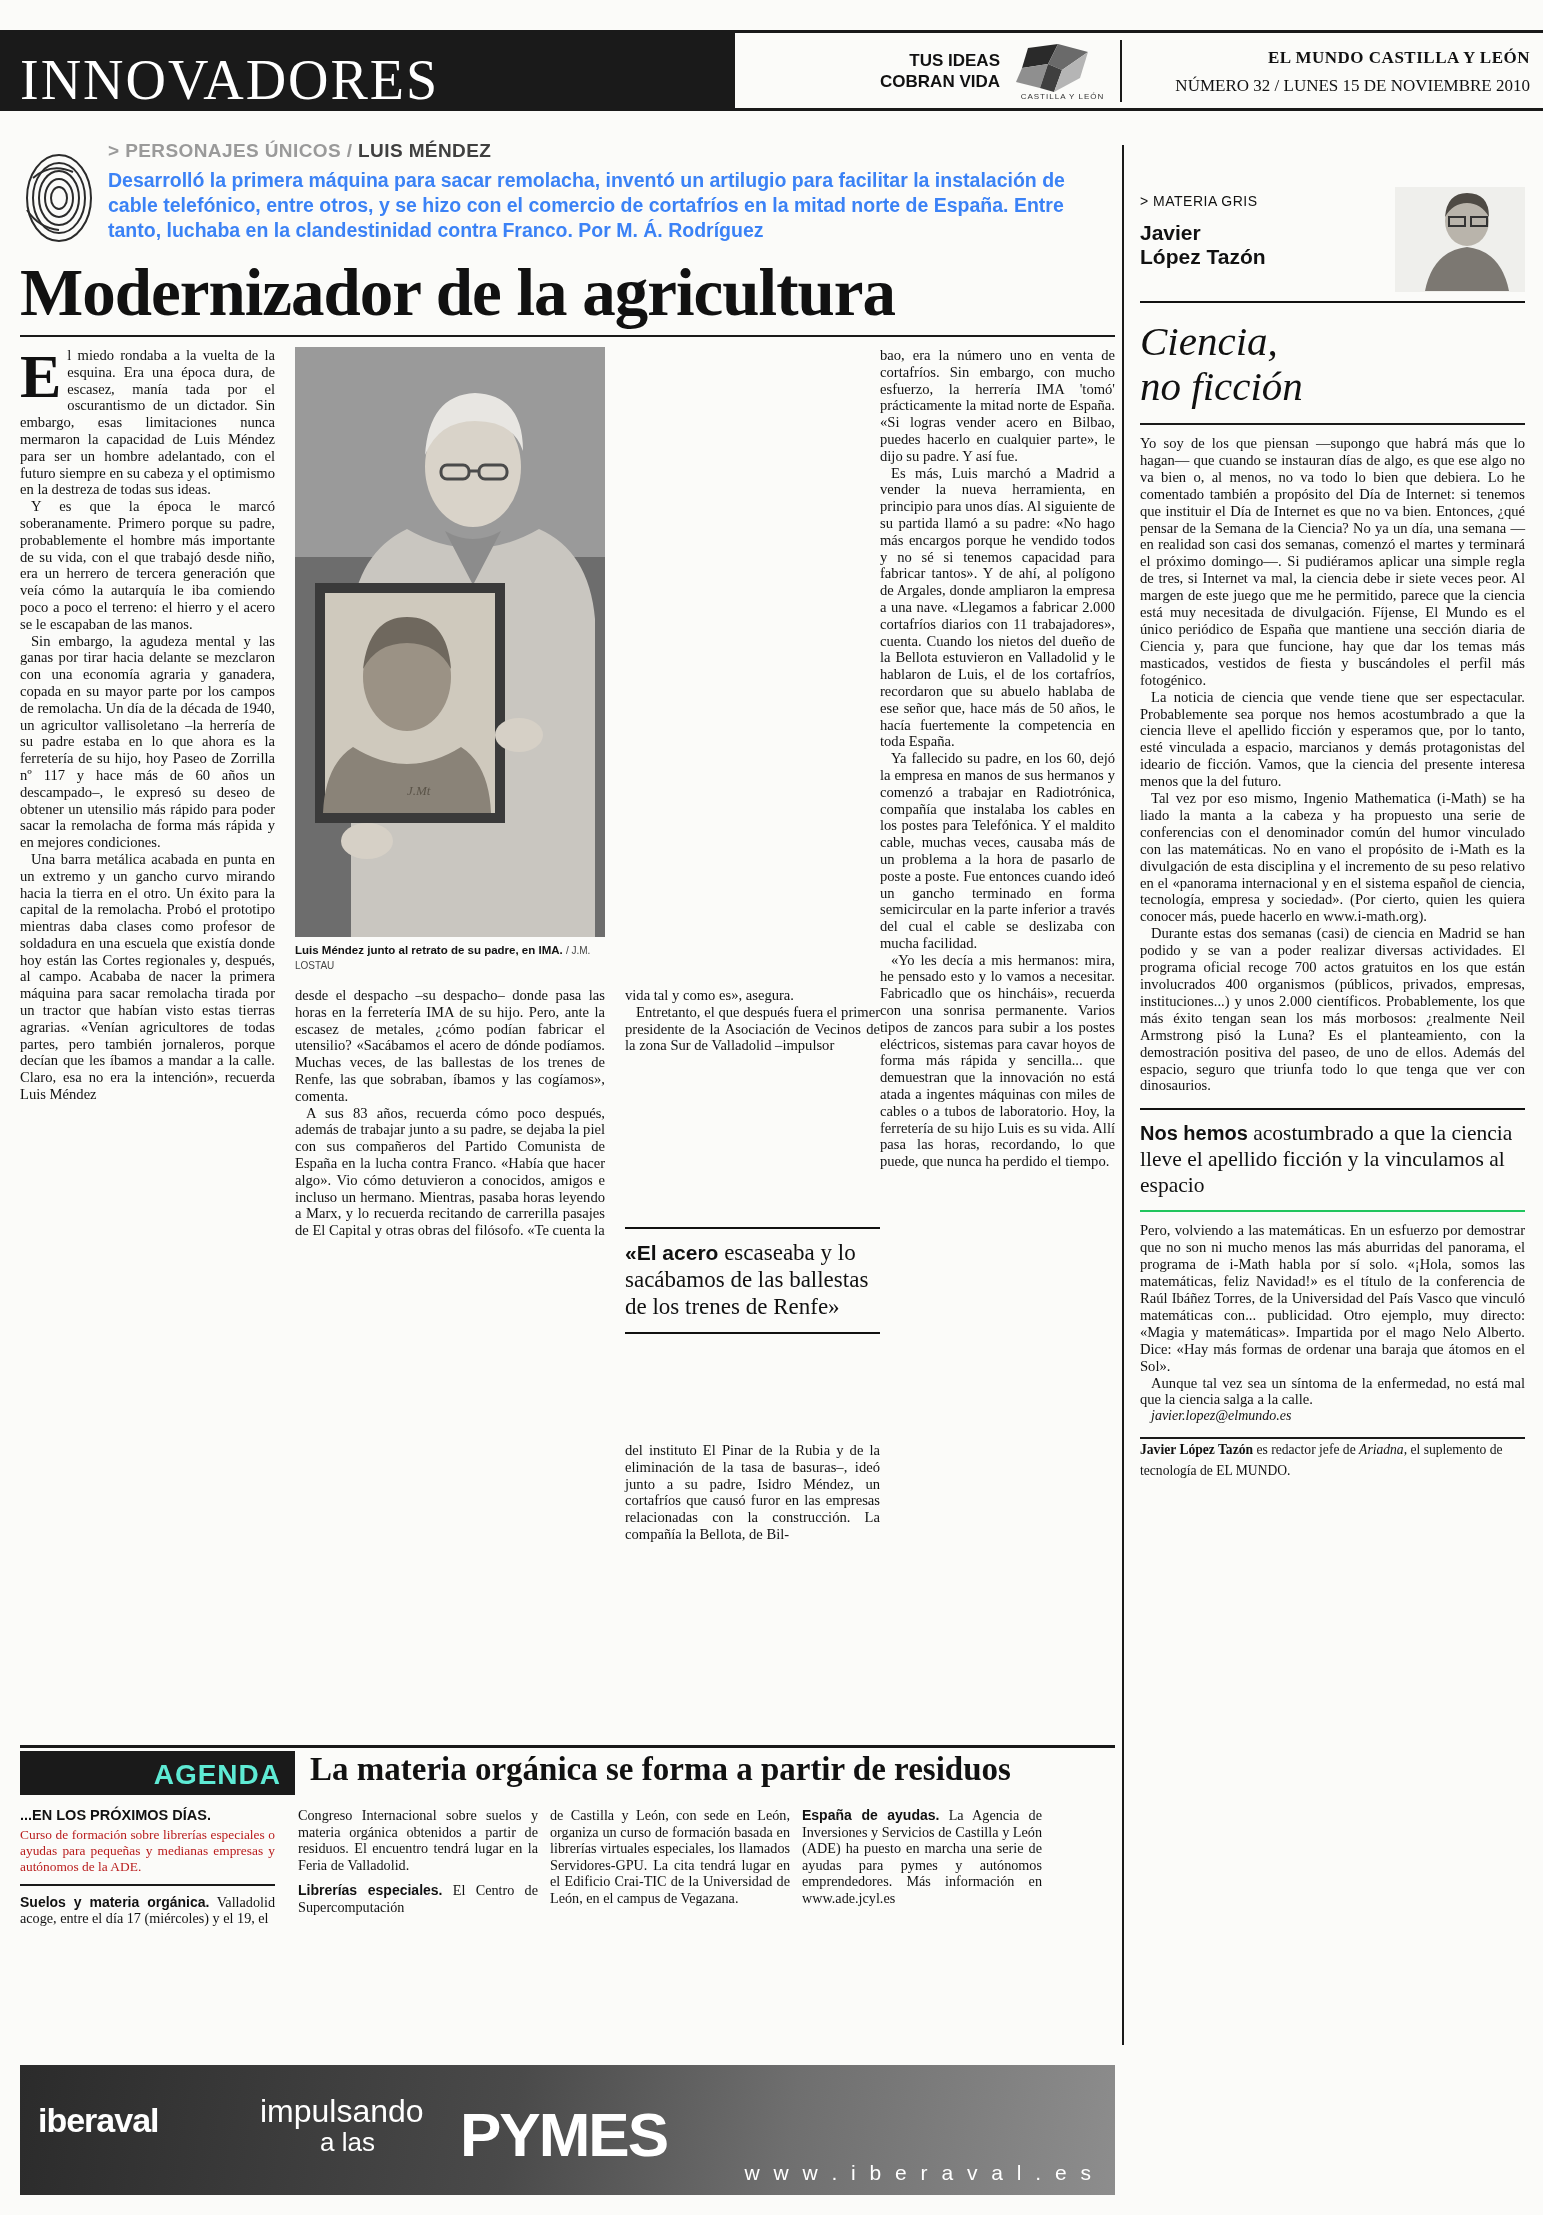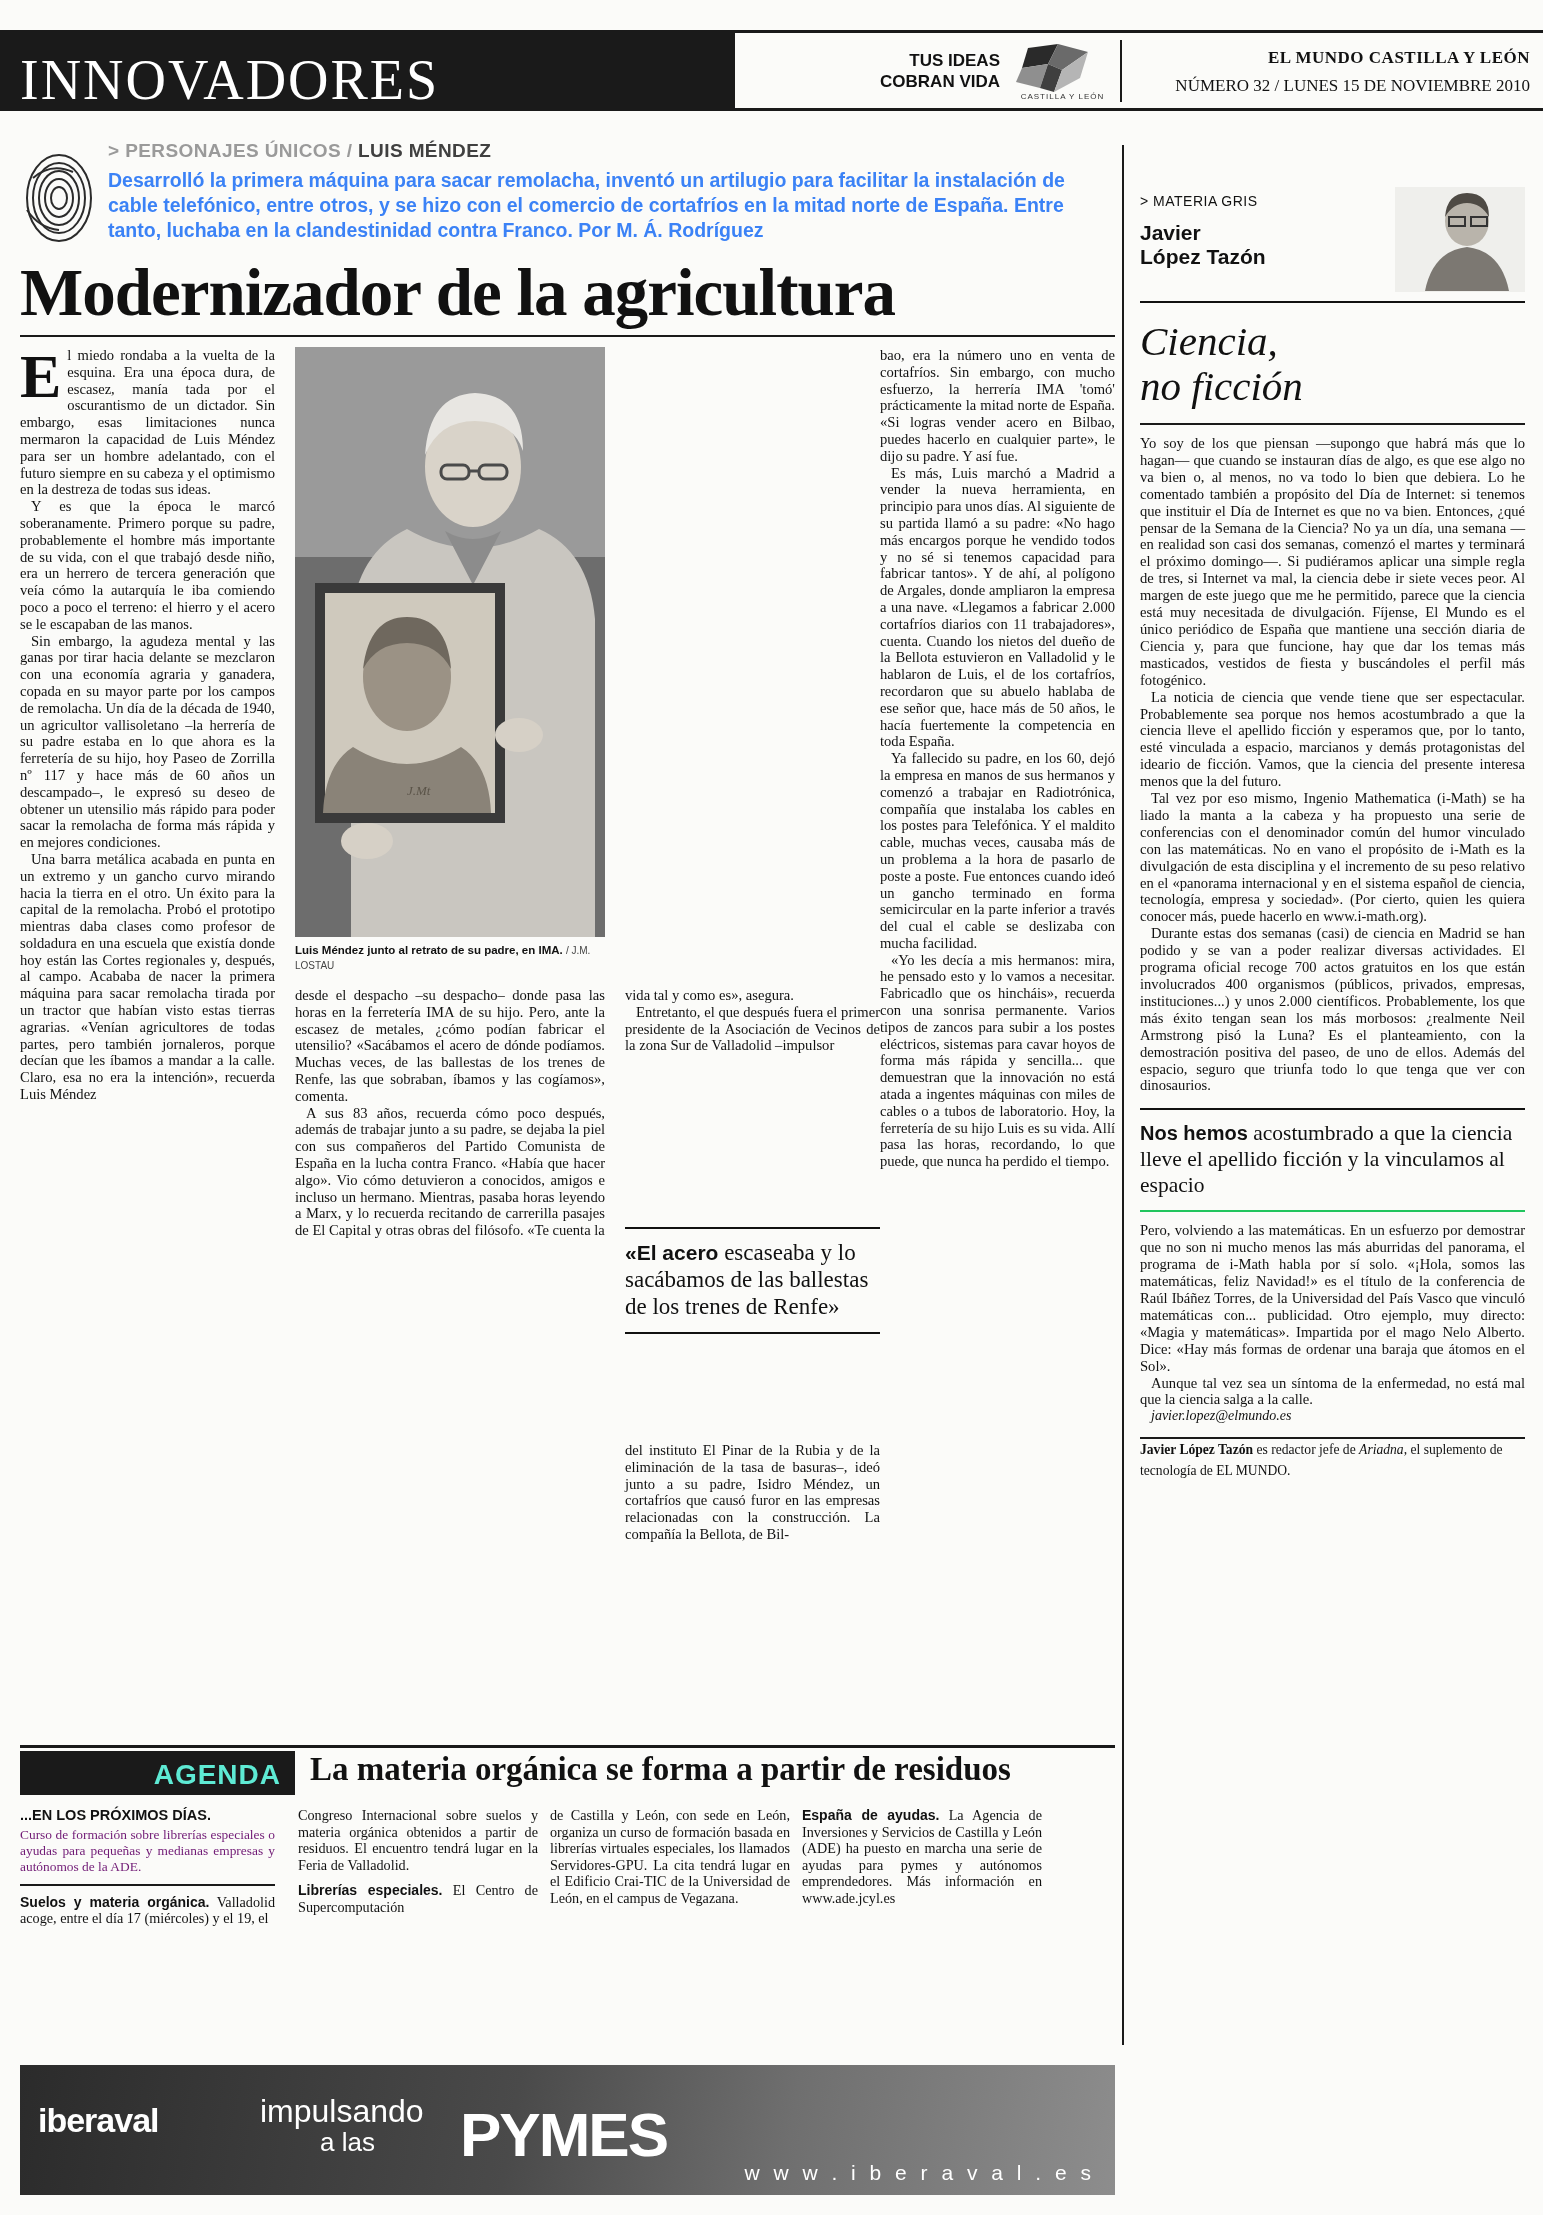--- a/index.html
+++ b/index.html
@@ -86,21 +86,21 @@
     font-family:"Liberation Serif",serif;font-weight:bold;font-size:33px;line-height:36px;}
   .agenda-cols{position:absolute;top:62px;left:0;width:1095px;}
   .acol{position:absolute;top:0;width:240px;font-size:14.2px;line-height:16.5px;text-align:justify;}
   .acol.a0{left:0;width:255px;}
   .a1{left:278px;}
   .a2{left:530px;}
   .a3{left:782px;}
   .acol h4{margin:0 0 3px 0;font-family:"Liberation Sans",sans-serif;font-size:14.5px;font-weight:bold;}
   .acol p{margin:0 0 9px 0;}
   .agenda-sub{font-family:"Liberation Sans",sans-serif;font-weight:bold;font-size:14px;}
-  .a0-note{font-size:13.4px;line-height:16px;color:#701a75;}
+  .a0-note{font-size:13.4px;line-height:16px;color:#b91c1c;}
   .a0-rule{width:255px;height:2px;background:#1a1a1a;margin:6px 0 8px 0;}
 
   
   .ad{position:absolute;left:20px;top:2065px;width:1095px;height:130px;
     background:linear-gradient(100deg,#2b2b2b 0%,#4a4a4a 45%,#6f6f6f 70%,#8d8d8d 100%);overflow:hidden;color:#fff;}
   .ad .iber{position:absolute;left:18px;top:36px;font-family:"Liberation Sans",sans-serif;
     font-size:34px;font-weight:bold;letter-spacing:-1px;}
   .ad .imp{position:absolute;left:240px;top:28px;font-family:"Liberation Sans",sans-serif;font-size:32px;}
   .ad .alas{position:absolute;left:300px;top:62px;font-family:"Liberation Sans",sans-serif;font-size:26px;}
   .ad .pymes{position:absolute;left:440px;top:34px;font-family:"Liberation Sans",sans-serif;

